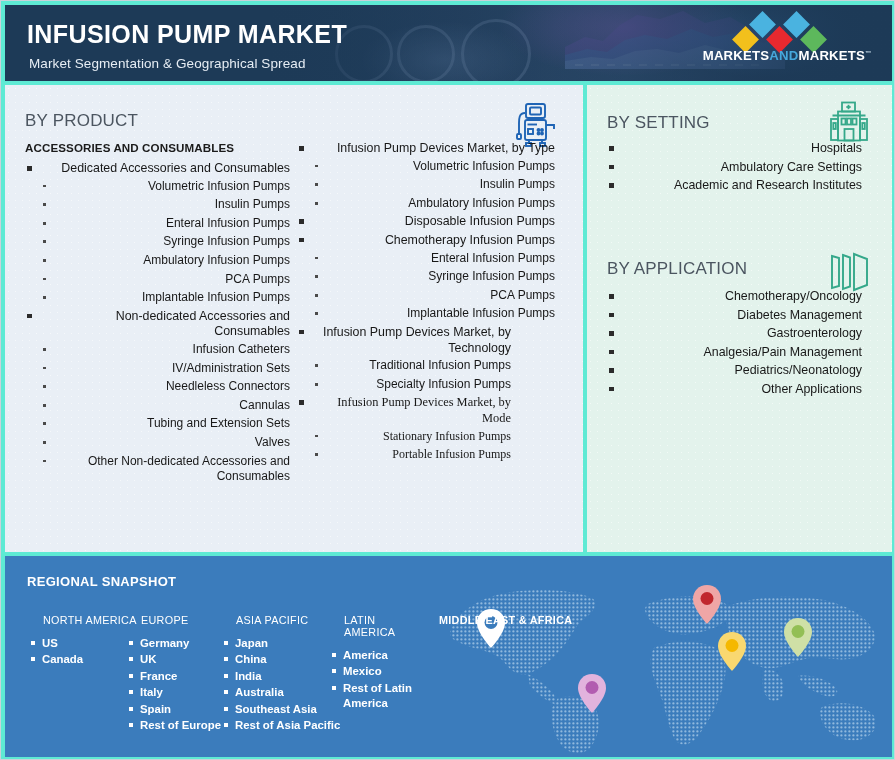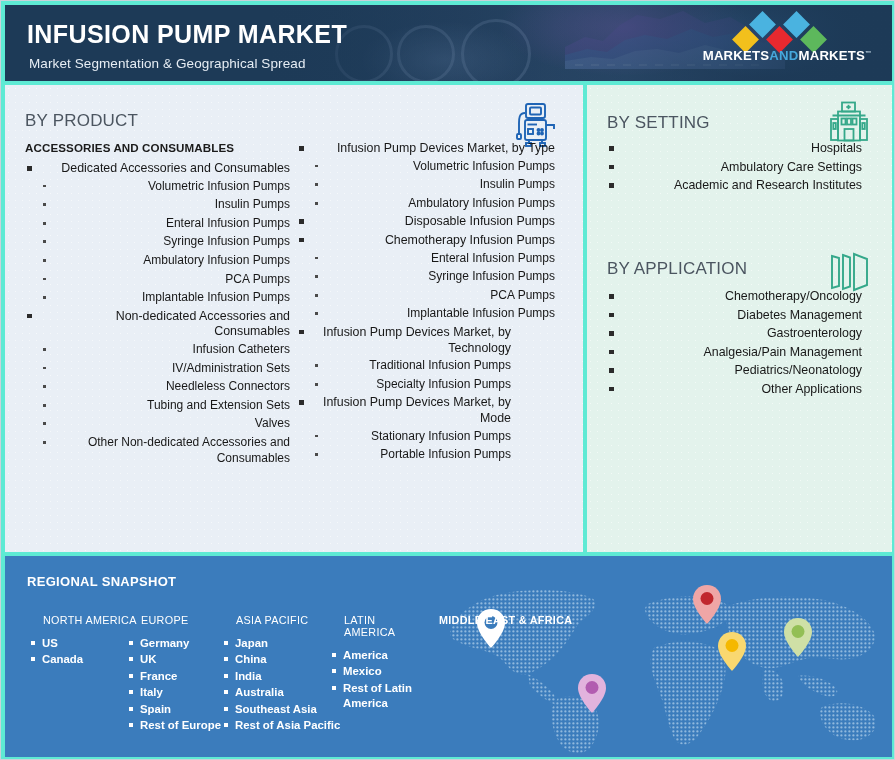--- a/index.html
+++ b/index.html
@@ -230,20 +230,21 @@
           <li class="b2">PCA Pumps</li>
           <li class="b2">Implantable Infusion Pumps</li>
         </ul>
       </li>
       <li class="b1">
         <span>Non-dedicated Accessories and Consumables</span>
         <ul class="l2">
           <li class="b2">Infusion Catheters</li>
           <li class="b2">IV/Administration Sets</li>
           <li class="b2">Needleless Connectors</li>
+          <li class="b2">Cannulas</li>
           <li class="b2">Tubing and Extension Sets</li>
           <li class="b2">Valves</li>
           <li class="b2">Other Non-dedicated Accessories and Consumables</li>
         </ul>
       </li>
     </ul>
   </div>
 
   <div class="col-dev">
     <ul class="l1">
@@ -265,21 +266,21 @@
           <li class="b2">Implantable Infusion Pumps</li>
         </ul>
       </li>
       <li class="b1" style="width:200px;">
         <span>Infusion Pump Devices Market, by Technology</span>
         <ul class="l2">
           <li class="b2">Traditional Infusion Pumps</li>
           <li class="b2">Specialty Infusion Pumps</li>
         </ul>
       </li>
-      <li class="b1" style="width:200px;">
+      <li class="b1" style="width:200px;font-family:Liberation Serif, serif;">
         <span>Infusion Pump Devices Market, by Mode</span>
         <ul class="l2">
           <li class="b2">Stationary Infusion Pumps</li>
           <li class="b2">Portable Infusion Pumps</li>
         </ul>
       </li>
     </ul>
   </div>
 
   <div class="panel-right">

